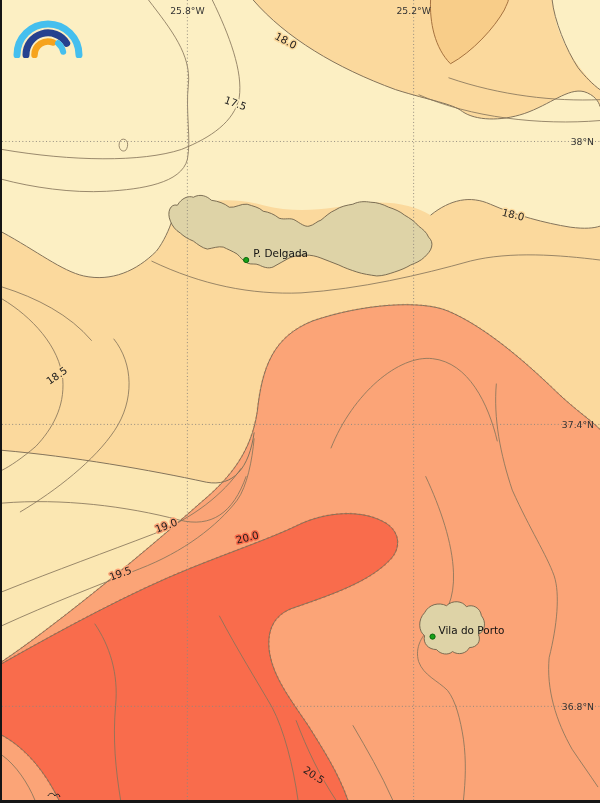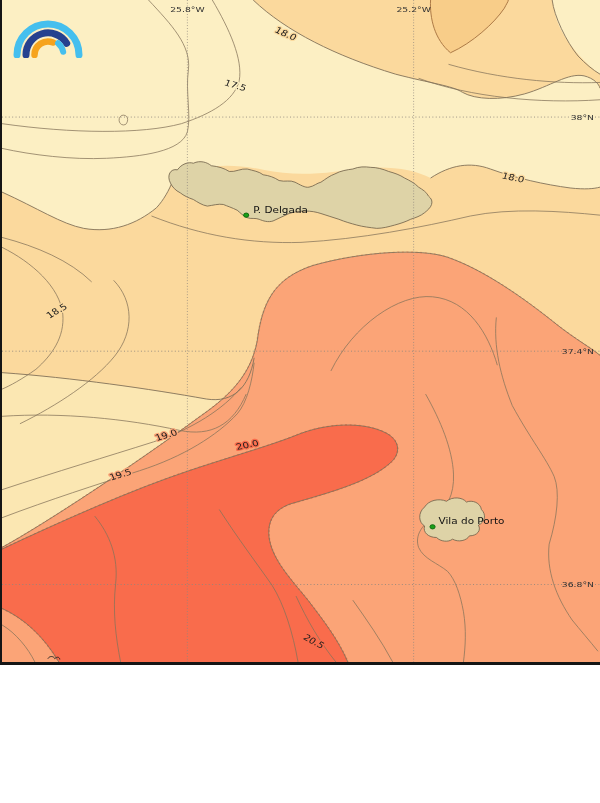--- a/index.html
+++ b/index.html
@@ -1,18 +1,18 @@
 <!DOCTYPE html>
 <html><head>
 <meta charset="utf-8">
 <style>
   html,body{margin:0;padding:0;background:#fff;}
   .map-frame{
     position:relative;
-    width:600px;height:665px;
+    width:600px;height:803px;
     box-sizing:border-box;
     border-left:2px solid #151515;
     border-bottom:3px solid #151515;
     overflow:hidden;
     background:#fcefc3;
     font-family:"DejaVu Sans",sans-serif;
   }
   .map-frame svg.basemap{display:block;width:100%;height:100%;}
   .contour{stroke:var(--line,#84735a);fill:none;stroke-width:.9;opacity:.92;}
   .bseg{stroke:var(--line,#84735a);fill:none;stroke-width:1;}

